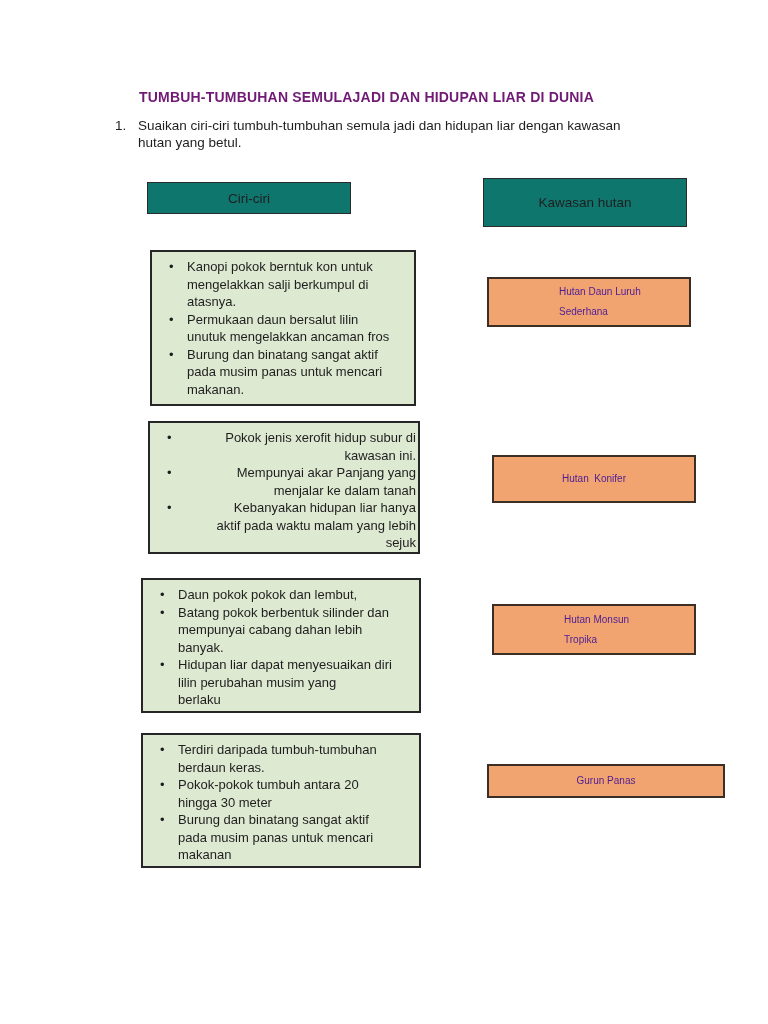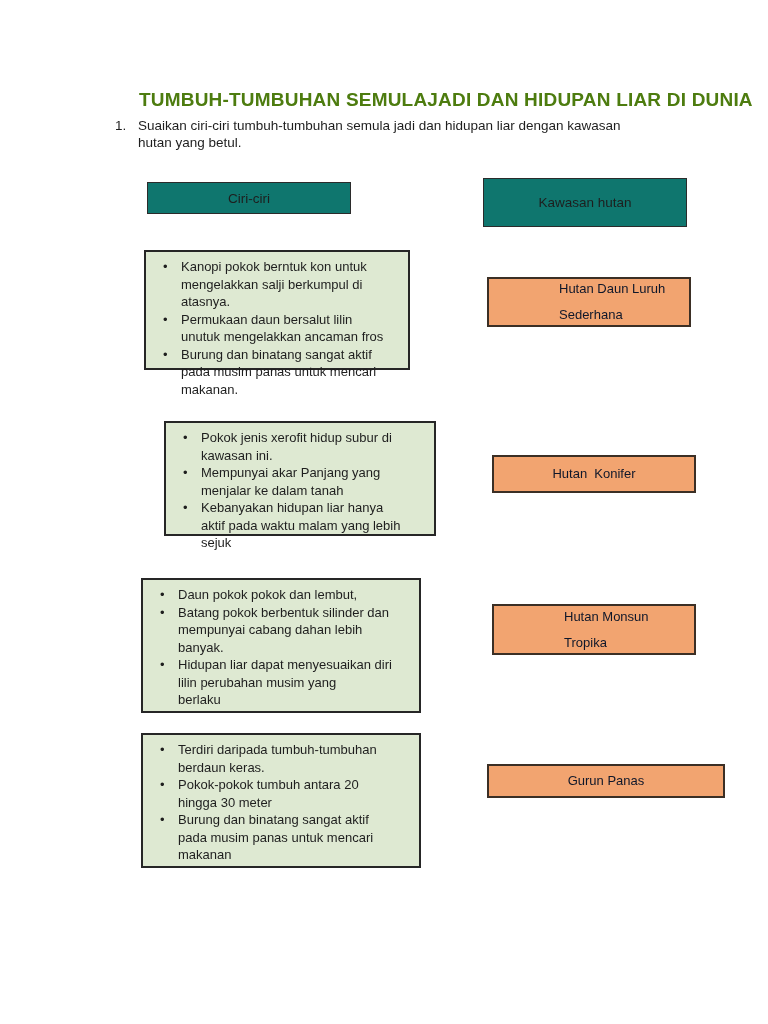--- a/index.html
+++ b/index.html
@@ -11,25 +11,25 @@
     background: #ffffff;
     font-family: "Liberation Sans", sans-serif;
     color: #1e1e1e;
     overflow: hidden;
   }
   .title {
     position: absolute;
     left: 139px;
     top: 89px;
     margin: 0;
-    font-size: 19px;
+    font-size: 14px;
     font-weight: bold;
     letter-spacing: 0.2px;
     white-space: nowrap;
-    color: #4d7c0f;
+    color: #701a75;
   }
   .question {
     position: absolute;
     left: 115px;
     top: 117px;
     width: 545px;
     font-size: 13.5px;
     line-height: 17px;
   }
   .qnum { position: absolute; left: 0; top: 0; }
@@ -52,40 +52,40 @@
     position: absolute;
     box-sizing: border-box;
     background: #dee9d2;
     border: 2px solid #262626;
     font-size: 13px;
     line-height: 17.5px;
   }
   .ciri-box ul { margin: 0; padding: 6px 2px 0 16px; list-style: none; }
   .ciri-box li { position: relative; padding-left: 19px; white-space: pre-line; }
   .ciri-box li::before { content: "\2022"; position: absolute; left: 1px; top: 0; }
-  .cb1 { left: 144px; top: 250px; width: 266px; height: 120px; }
-  .cb2 { left: 164px; top: 421px; width: 272px; height: 115px; }
+  .cb1 { left: 150px; top: 250px; width: 266px; height: 156px; }
+  .cb2 { left: 148px; top: 421px; width: 272px; height: 133px; text-align: right; }
   .cb3 { left: 141px; top: 578px; width: 280px; height: 135px; }
   .cb4 { left: 141px; top: 733px; width: 280px; height: 135px; }
 
   .kawasan-box {
     position: absolute;
     box-sizing: border-box;
     background: #f2a470;
     border: 2px solid #3b2f25;
-    color: #0f172a;
-    font-size: 13px;
-    line-height: 26px;
+    color: #4c1d95;
+    font-size: 10px;
+    line-height: 20px;
     display: flex;
     align-items: center;
   }
   .kb-indent { justify-content: flex-start; padding-left: 70px; white-space: pre-line; }
   .kb-center { justify-content: center; }
   .kb1 { left: 487px; top: 277px; width: 204px; height: 50px; }
-  .kb2 { left: 492px; top: 455px; width: 204px; height: 38px; white-space: pre; text-align: center; }
+  .kb2 { left: 492px; top: 455px; width: 204px; height: 48px; white-space: pre; text-align: center; }
   .kb3 { left: 492px; top: 604px; width: 204px; height: 51px; }
   .kb4 { left: 487px; top: 764px; width: 238px; height: 34px; }
 </style>
 </head>
 <body>
 
 <div class="page">
 
   <h1 class="title">TUMBUH-TUMBUHAN SEMULAJADI DAN HIDUPAN LIAR DI DUNIA</h1>
 

